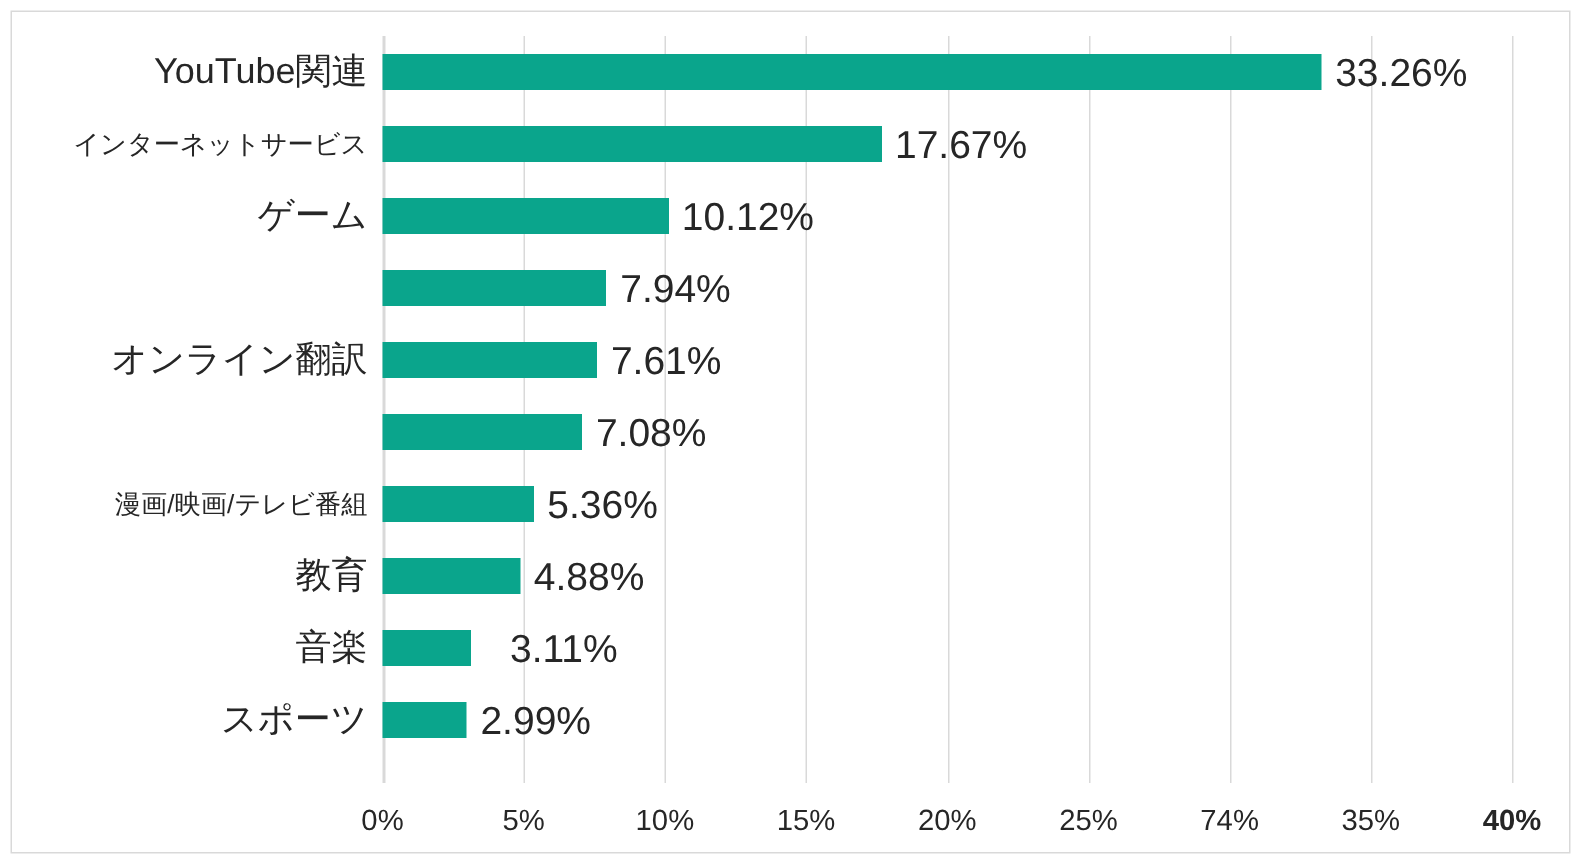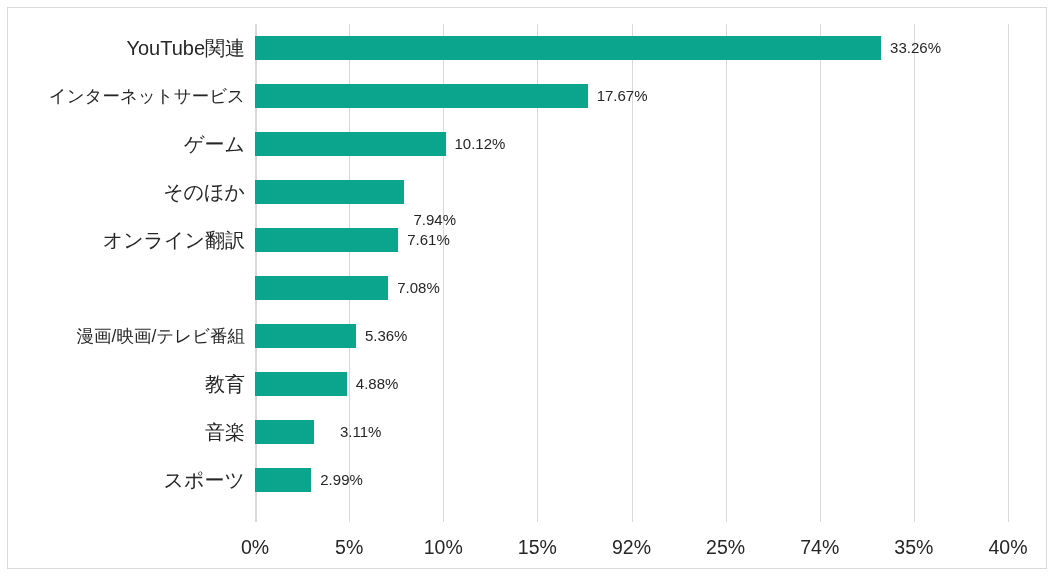--- a/index.html
+++ b/index.html
@@ -64,32 +64,32 @@
     top: 12px;
     height: 24px;
     background: #0AA58C;
   }
 
   .value-label {
     position: absolute;
     top: 10px;
     height: 28px;
     line-height: 28px;
-    font-size: 15px;
+    font-size: 26px;
     color: #262626;
     white-space: nowrap;
   }
 
   .cat-label {
     position: absolute;
     right: 0;
     top: 9px;
     height: 30px;
     line-height: 30px;
-    font-size: 20px;
+    font-size: 24px;
     color: #262626;
     white-space: nowrap;
     text-align: right;
   }
   .cat-label.compact {
     font-size: 17.5px;
   }
 
   .cat-col {
     position: absolute;
@@ -131,23 +131,20 @@
 
   <div class="cat-col">
       <div class="cat-row" style="top: 0px;">
         <div class="cat-label">YouTube関連</div>
       </div>
       <div class="cat-row" style="top: 48px;">
         <div class="cat-label compact">インターネットサービス</div>
       </div>
       <div class="cat-row" style="top: 96px;">
         <div class="cat-label">ゲーム</div>
-      </div>
-      <div class="cat-row" style="top: 144px;">
-        <div class="cat-label">そのほか</div>
       </div>
       <div class="cat-row" style="top: 192px;">
         <div class="cat-label">オンライン翻訳</div>
       </div>
       <div class="cat-row" style="top: 336px;">
         <div class="cat-label">教育</div>
       </div>
       <div class="cat-row" style="top: 288px;">
         <div class="cat-label compact">漫画/映画/テレビ番組</div>
       </div>
@@ -176,21 +173,21 @@
       <div class="row" style="top: 48px; padding-left: 48px;">
         <div class="bar" title="インターネットサービス 17.67%" style="width: 332.638px; background: rgb(10, 165, 140);"></div>
         <div class="value-label" style="left: 341.638px;">17.67%</div>
       </div>
       <div class="row" style="top: 96px; padding-left: 39px;">
         <div class="bar" title="ゲーム 10.12%" style="width: 190.509px; background: rgb(10, 165, 140);"></div>
         <div class="value-label" style="left: 199.509px;">10.12%</div>
       </div>
       <div class="row" style="top: 144px;">
         <div class="bar" title="そのほか 7.94%" style="width: 149.47px; background: rgb(10, 165, 140);"></div>
-        <div class="value-label" style="left: 158.47px; margin-top: 28px;">7.94%</div>
+        <div class="value-label" style="left: 158.47px;">7.94%</div>
       </div>
       <div class="row" style="top: 192px;">
         <div class="bar" title="オンライン翻訳 7.61%" style="width: 143.258px; background: rgb(10, 165, 140);"></div>
         <div class="value-label" style="left: 152.258px;">7.61%</div>
       </div>
       <div class="row" style="top: 240px;">
         <div class="bar" title="オンラインショッピング 7.08%" style="width: 133.281px; background: rgb(10, 165, 140);"></div>
         <div class="value-label" style="left: 142.281px;">7.08%</div>
       </div>
       <div class="row" style="top: 288px;">
@@ -209,20 +206,20 @@
         <div class="bar" title="スポーツ 2.99%" style="width: 56.2867px; background: rgb(10, 165, 140);"></div>
         <div class="value-label" style="left: 65.2867px;">2.99%</div>
       </div>
     </div>
 
   <div class="tick-labels">
       <div class="tick-label" style="left: 0px;">0%</div>
       <div class="tick-label" style="left: 94.125px;">5%</div>
       <div class="tick-label" style="left: 188.25px;">10%</div>
       <div class="tick-label" style="left: 282.375px;">15%</div>
-      <div class="tick-label" style="left: 376.5px;">92%</div>
+      <div class="tick-label" style="left: 376.5px;">20%</div>
       <div class="tick-label" style="left: 470.625px;">25%</div>
       <div class="tick-label" style="left: 564.75px;">74%</div>
       <div class="tick-label" style="left: 658.875px;">35%</div>
-      <div class="tick-label" style="left: 753px;">40%</div>
+      <div class="tick-label" style="left: 753px; font-weight: bold;">40%</div>
     </div>
 
 </div>
 
 </body></html>

